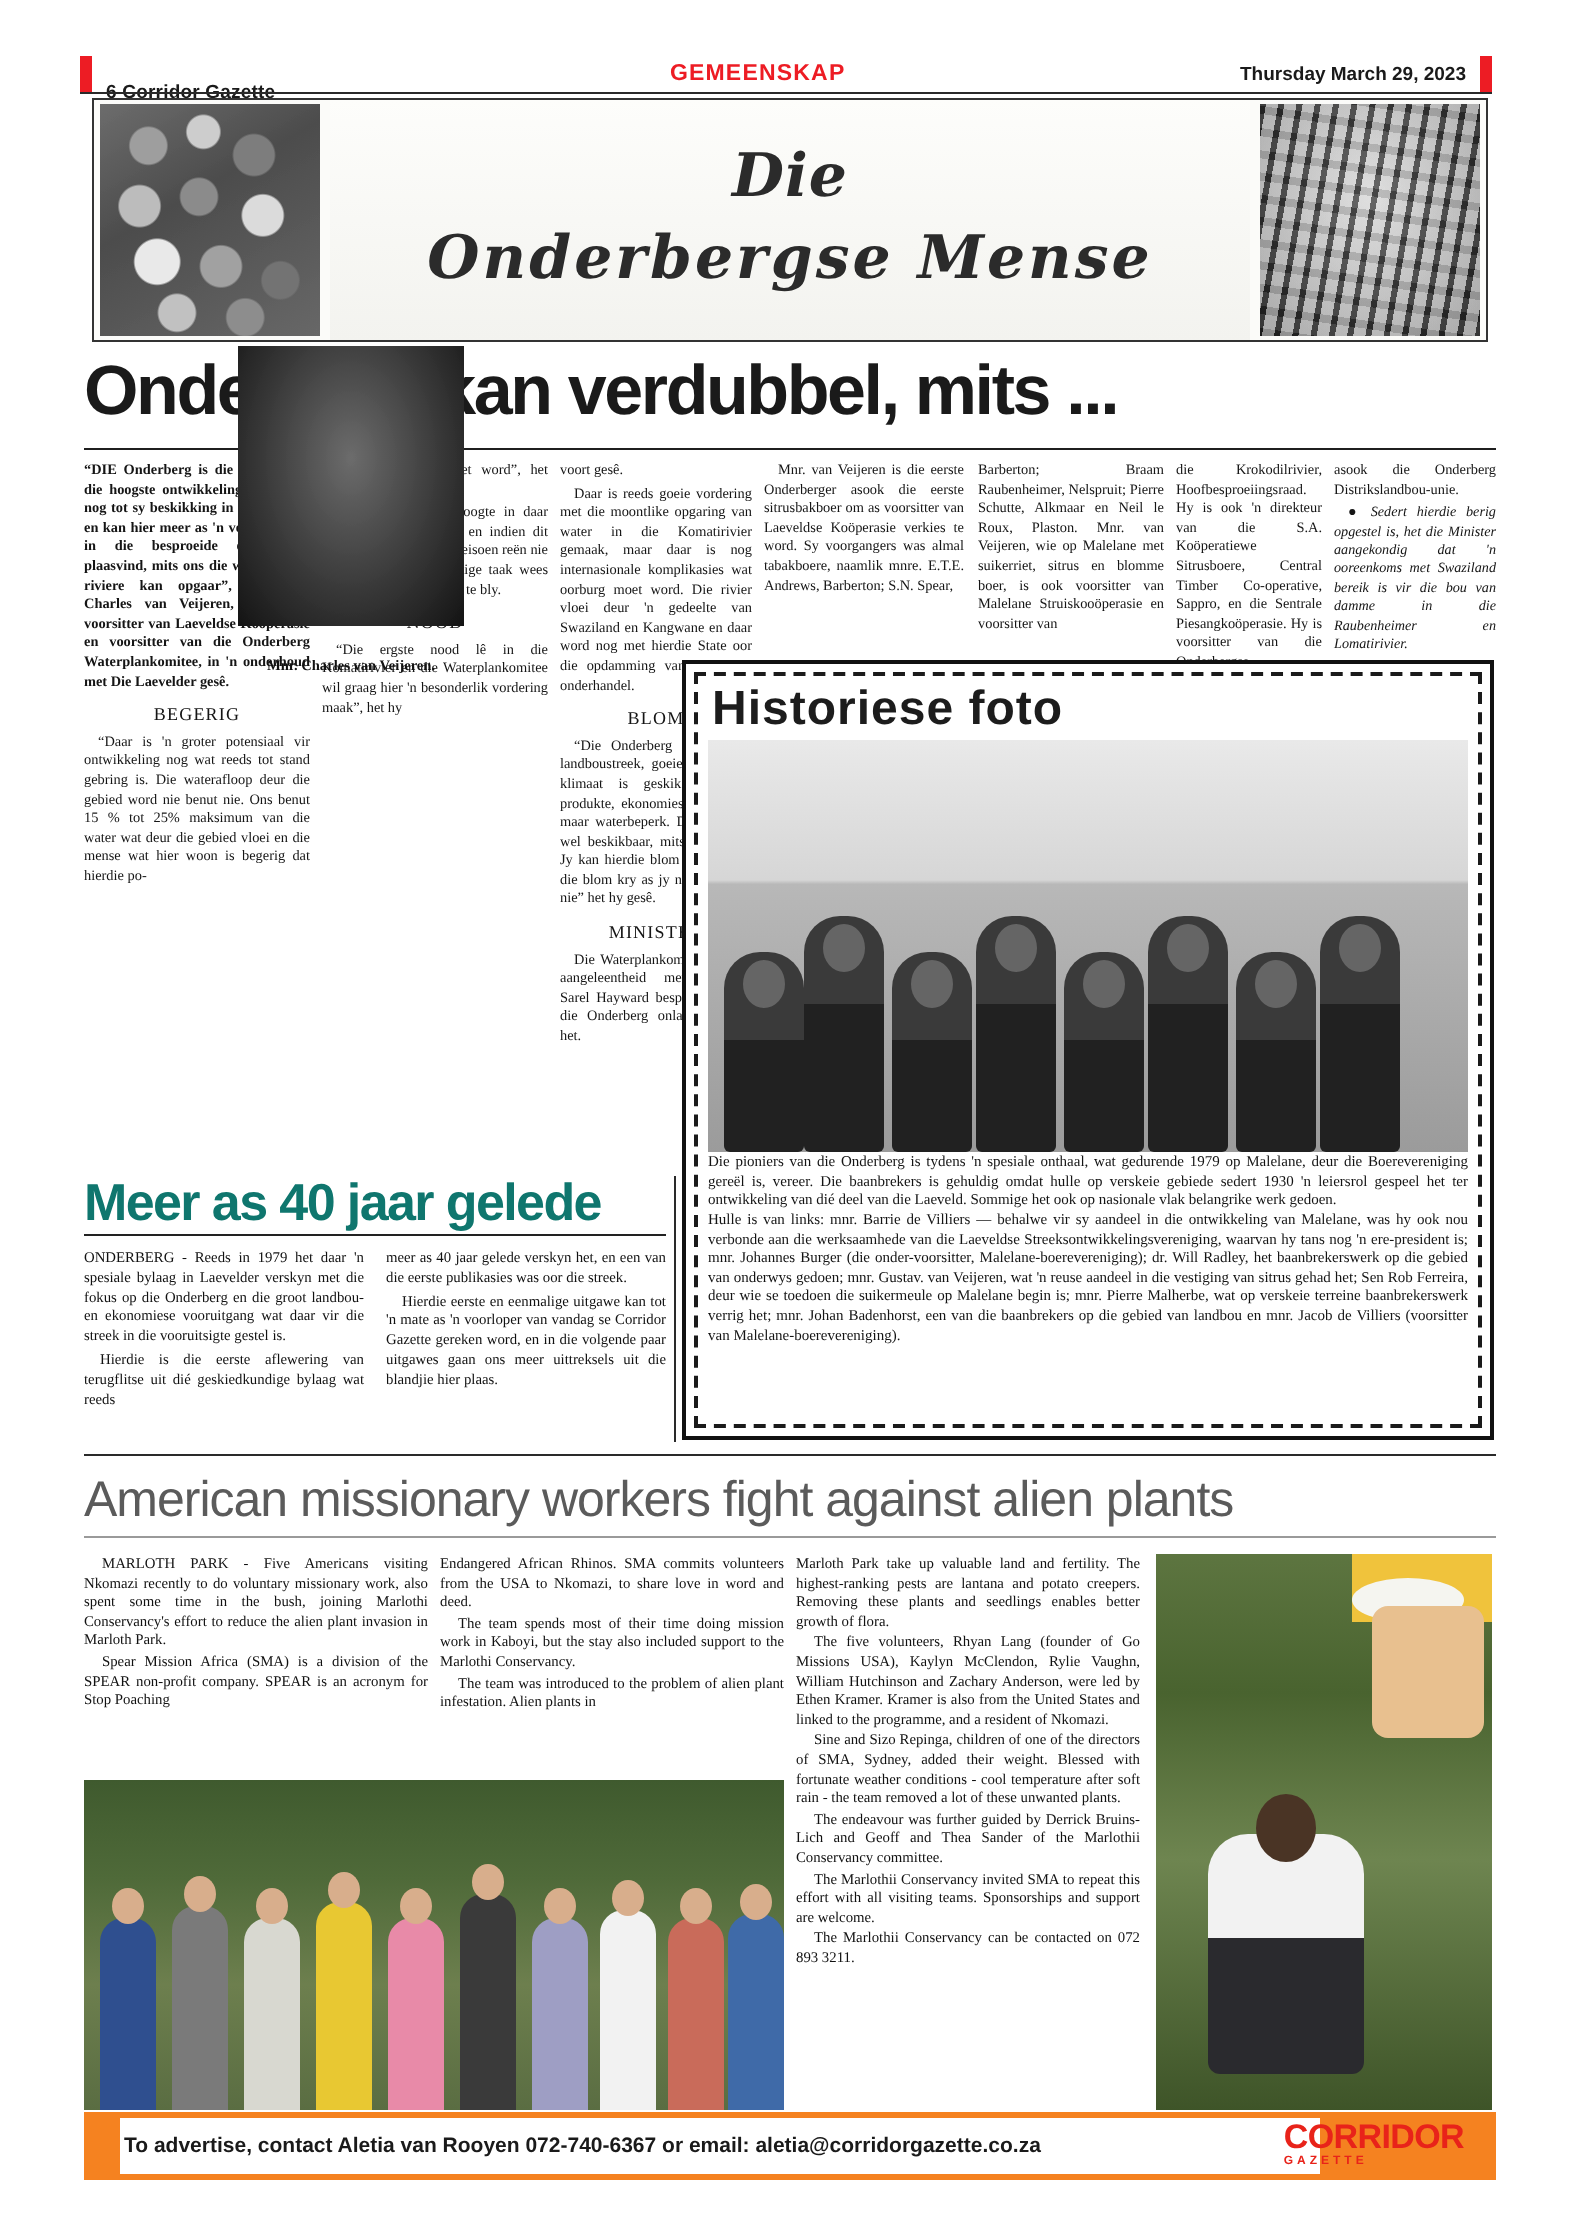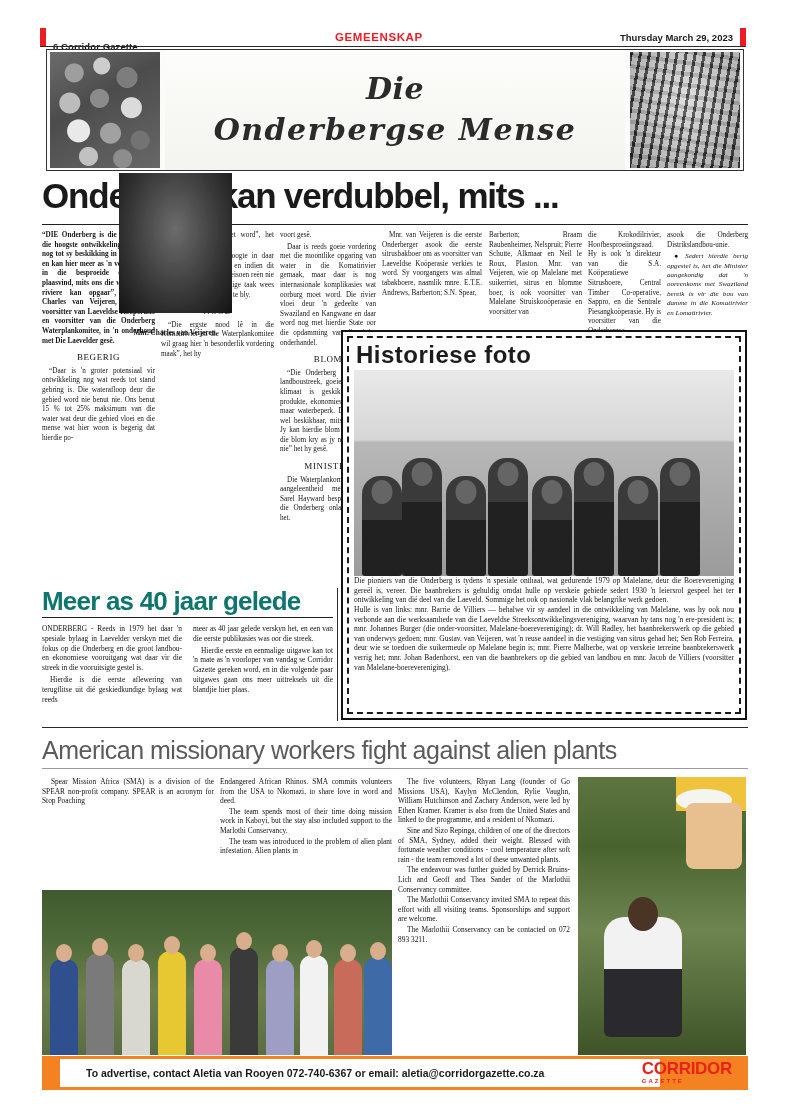--- a/index.html
+++ b/index.html
@@ -188,21 +188,21 @@
   .am-photo-tall .arm{position:absolute;right:4px;top:26px;width:56px;height:66px;background:#e8c08f;border-radius:8px;}
   .am-photo-tall .shirt{position:absolute;right:0;top:0;width:70px;height:34px;background:#f0c33c;}
 
   
   .foot{
     position:absolute;left:42px;top:1056px;width:706px;height:34px;
     background:#f58220;display:flex;align-items:center;box-sizing:border-box;
   }
   .foot-inner{
     position:absolute;left:18px;top:3px;width:600px;height:28px;background:#ffffff;
-    display:flex;align-items:center;padding-left:26px;box-sizing:border-box;
+    display:flex;align-items:center;padding-left:2px;box-sizing:border-box;
   }
   .foot-text{font-family:"Liberation Sans",sans-serif;font-weight:bold;font-size:10.5px;color:#1a1a1a;}
   .foot-logo{position:absolute;right:16px;top:4px;text-align:left;line-height:1;}
   .foot-logo .big{font-family:"Liberation Sans",sans-serif;font-weight:bold;font-size:17px;
     color:#e8231a;letter-spacing:-.3px;}
   .foot-logo .small{font-family:"Liberation Sans",sans-serif;font-weight:bold;font-size:6px;
     color:#e8231a;letter-spacing:2px;margin-top:1px;}
 </style>
 </head>
 <body>
@@ -264,21 +264,21 @@
     <div class="col c5">
       <p class="noind">Barberton; Braam Raubenheimer, Nelspruit; Pierre Schutte, Alkmaar en Neil le Roux, Plaston. Mnr. van Veijeren, wie op Malelane met suikerriet, sitrus en blomme boer, is ook voorsitter van Malelane Struiskooöperasie en voorsitter van</p>
     </div>
 
     <div class="col c6">
       <p class="noind">die Krokodilrivier, Hoofbesproeiingsraad. Hy is ook 'n direkteur van die S.A. Koöperatiewe Sitrusboere, Central Timber Co-operative, Sappro, en die Sentrale Piesangkoöperasie. Hy is voorsitter van die Onderbergse Boerevereniging</p>
     </div>
 
     <div class="col c7">
       <p class="noind">asook die Onderberg Distrikslandbou-unie.</p>
-      <p class="bullet-note">Sedert hierdie berig opgestel is, het die Minister aangekondig dat 'n ooreenkoms met Swaziland bereik is vir die bou van damme in die Komatirivier en Lomatirivier.</p>
+      <p class="bullet-note">Sedert hierdie berig opgestel is, het die Minister aangekondig dat 'n ooreenkoms met Swaziland bereik is vir die bou van damme in die Raubenheimer en Lomatirivier.</p>
     </div>
   </div>
 
   <div class="photo-vj"></div>
   <div class="photo-vj-cap">Mnr. Charles van Veijeren.</div>
 
   <div class="hist-box">
     <div class="hist-inner">
       <div class="hist-title">Historiese foto</div>
       <div class="hist-photo">
@@ -313,28 +313,30 @@
     </div>
   </div>
 
   <div class="vdiv" style="left:337px;top:588px;height:133px;"></div>
   <div class="hdiv" style="left:42px;top:727px;width:706px;"></div>
 
   <div class="am-head">American missionary workers fight against alien plants</div>
   <div class="am-rule"></div>
 
   <div class="am-col am1">
+    <p>MARLOTH PARK - Five Americans visiting Nkomazi recently to do voluntary missionary work, also spent some time in the bush, joining Marlothi Conservancy's effort to reduce the alien plant invasion in Marloth Park.</p>
     <p>Spear Mission Africa (SMA) is a division of the SPEAR non-profit company. SPEAR is an acronym for Stop Poaching</p>
   </div>
   <div class="am-col am2">
     <p class="noind">Endangered African Rhinos. SMA commits volunteers from the USA to Nkomazi, to share love in word and deed.</p>
     <p>The team spends most of their time doing mission work in Kaboyi, but the stay also included support to the Marlothi Conservancy.</p>
     <p>The team was introduced to the problem of alien plant infestation. Alien plants in</p>
   </div>
   <div class="am-col am3">
+    <p class="noind">Marloth Park take up valuable land and fertility. The highest-ranking pests are lantana and potato creepers. Removing these plants and seedlings enables better growth of flora.</p>
     <p>The five volunteers, Rhyan Lang (founder of Go Missions USA), Kaylyn McClendon, Rylie Vaughn, William Hutchinson and Zachary Anderson, were led by Ethen Kramer. Kramer is also from the United States and linked to the programme, and a resident of Nkomazi.</p>
     <p>Sine and Sizo Repinga, children of one of the directors of SMA, Sydney, added their weight. Blessed with fortunate weather conditions - cool temperature after soft rain - the team removed a lot of these unwanted plants.</p>
     <p>The endeavour was further guided by Derrick Bruins-Lich and Geoff and Thea Sander of the Marlothii Conservancy committee.</p>
     <p>The Marlothii Conservancy invited SMA to repeat this effort with all visiting teams. Sponsorships and support are welcome.</p>
     <p>The Marlothii Conservancy can be contacted on 072 893 3211.</p>
   </div>
 
   <div class="am-photo-group">
     <div class="person" style="left:8px;background:#2f4f8f;">
         <div class="head"></div>

